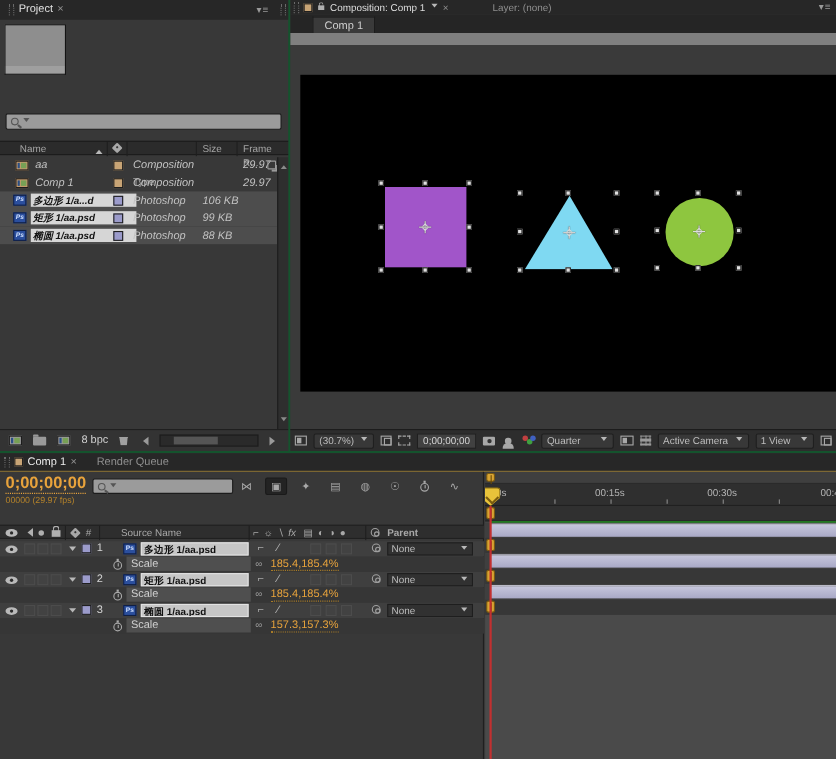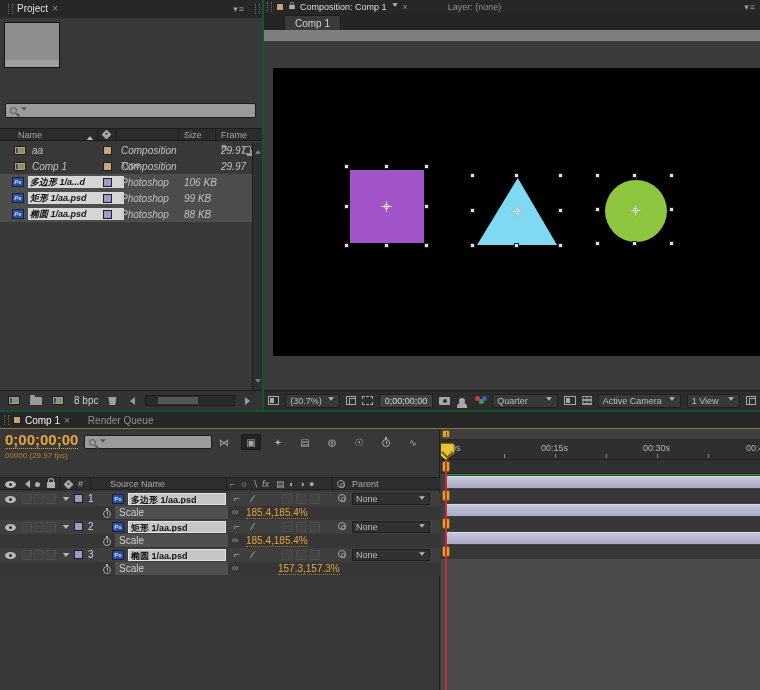--- a/index.html
+++ b/index.html
@@ -364,21 +364,21 @@
         <span class="ic i-tag" style="position:absolute;left:65px;top:3px;"></span>
         <span class="hcell" style="left:78px;">#</span>
         <span class="vdiv" style="left:90px;"></span>
         <span class="hcell" style="left:110px;">Source Name</span>
         <span class="vdiv" style="left:226px;"></span>
         <span class="hcell" style="left:230px;letter-spacing:1px;">⌐ ☼ ∖</span>
         <span class="hcell" style="left:262px;font-style:italic;">fx</span>
         <span class="hcell" style="left:276px;letter-spacing:1px;">▤ ◐ ◑ ●</span>
         <span class="vdiv" style="left:332px;"></span>
         <span class="ic i-whip" style="position:absolute;left:337px;top:2px;"></span>
-        <span class="hcell" style="left:352px;">Parent</span>
+        <span class="hcell" style="left:352px;font-weight:bold;">Parent</span>
       </div>
 
       <div class="lrow" style="top:63px;">
         <span class="ic i-eye" style="position:absolute;left:5px;top:4px;"></span>
         <span class="cellbox" style="left:22px;"></span>
         <span class="cellbox" style="left:34px;"></span>
         <span class="cellbox" style="left:46px;"></span>
         <span class="ic tri-d" style="position:absolute;left:62px;top:4px;transform:scale(.8);"></span>
         <span class="chip" style="position:absolute;left:74px;top:2px;background:#9b9bcb;"></span>
         <span style="position:absolute;left:88px;top:1px;color:#d5d5d5;">1</span>
@@ -448,21 +448,21 @@
         <span class="ic i-whip" style="position:absolute;left:338px;top:2px;"></span>
         <span class="pdrop">
           <span>None</span>
           <span class="ic tri-d" style="transform:scale(.7);"></span>
         </span>
       </div>
       <div class="srow" style="top:133px;">
         <span class="ic i-watch" style="position:absolute;left:103px;top:2px;"></span>
         <span class="scale-lbl">Scale</span>
         <span class="ic i-chain" style="position:absolute;left:232px;top:1px;">∞</span>
-        <span class="gold" style="position:absolute;left:246px;top:1px;margin-left:32px;">157.3,157.3%</span>
+        <span class="gold" style="position:absolute;left:246px;top:1px;">157.3,157.3%</span>
       </div>
     </div>
 
     <div class="tl-right">
       <div class="nav-strip">
         <span class="kf" style="left:1px;top:1px;height:8px;"></span>
       </div>
       <div class="ruler">
         <span style="position:absolute;left:10px;top:3px;">0s</span>
         <span style="position:absolute;left:100px;top:3px;">00:15s</span>

